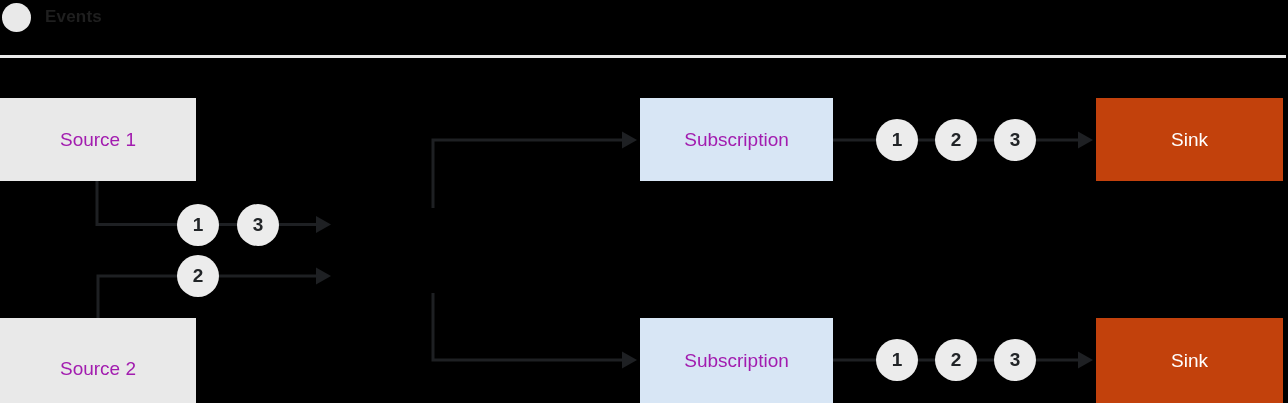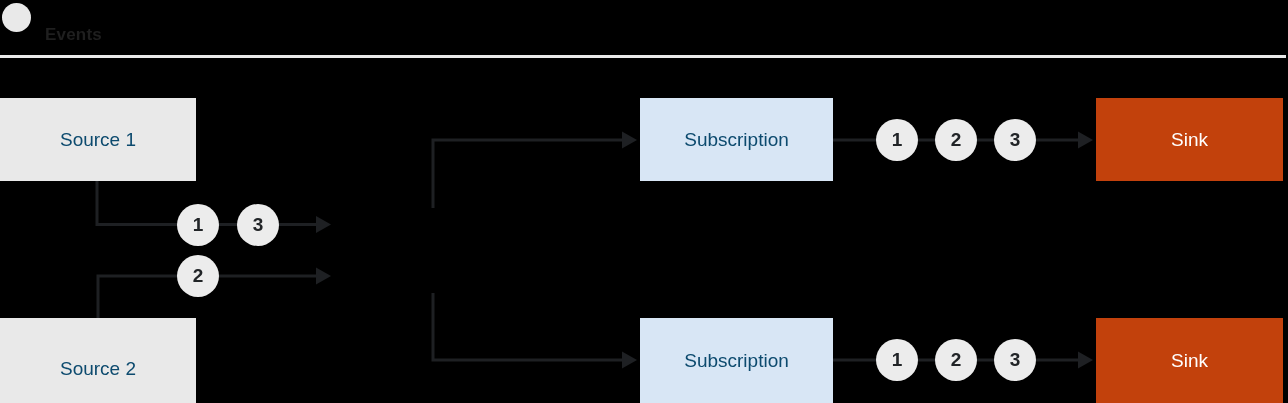--- a/index.html
+++ b/index.html
@@ -32,39 +32,38 @@
     background: #e9e9e9;
   }
   .legend-label {
     position: absolute;
     left: 45px; top: 7px;
     font-size: 17px;
     font-weight: bold;
     letter-spacing: 0.2px;
     color: #1f1f1f;
     white-space: nowrap;
-    margin-top: 18px;
   }
 
   
   .divider {
     position: absolute;
     left: 0; top: 55px;
     width: 1286px; height: 3px;
     background: #e9e9e9;
   }
 
   
   .node {
     position: absolute;
     display: flex;
     align-items: center;
     justify-content: center;
     font-size: 19px;
-    color: #0c4a6e;
+    color: #a21caf;
     white-space: nowrap;
   }
   .node.gray  { background: #e9e9e9; }
   .node.blue-light { background: #d8e6f5; }
   .node.blue  { background: #c2410c; color: #ffffff; }
 
   .source-1      { left: 0;      top: 98px;  width: 196px; height: 83px; }
   .source-2      { left: 0;      top: 318px; width: 196px; height: 101px; }
   .channel       { left: 333px;  top: 208px; width: 205px; height: 85px; }
   .subscription-1{ left: 640px;  top: 98px;  width: 193px; height: 83px; }

